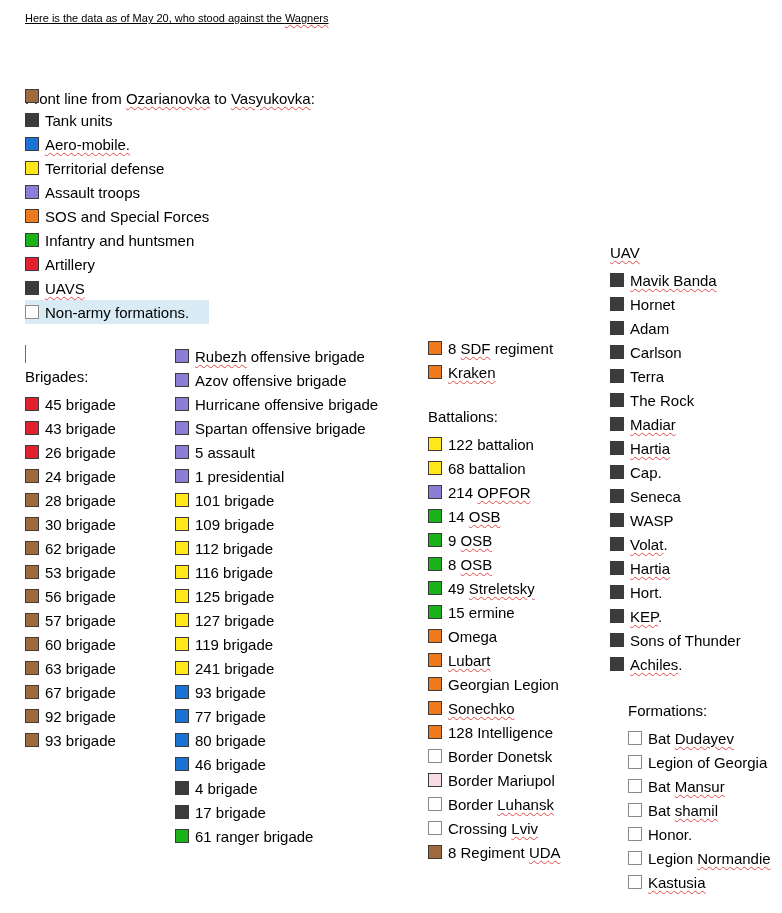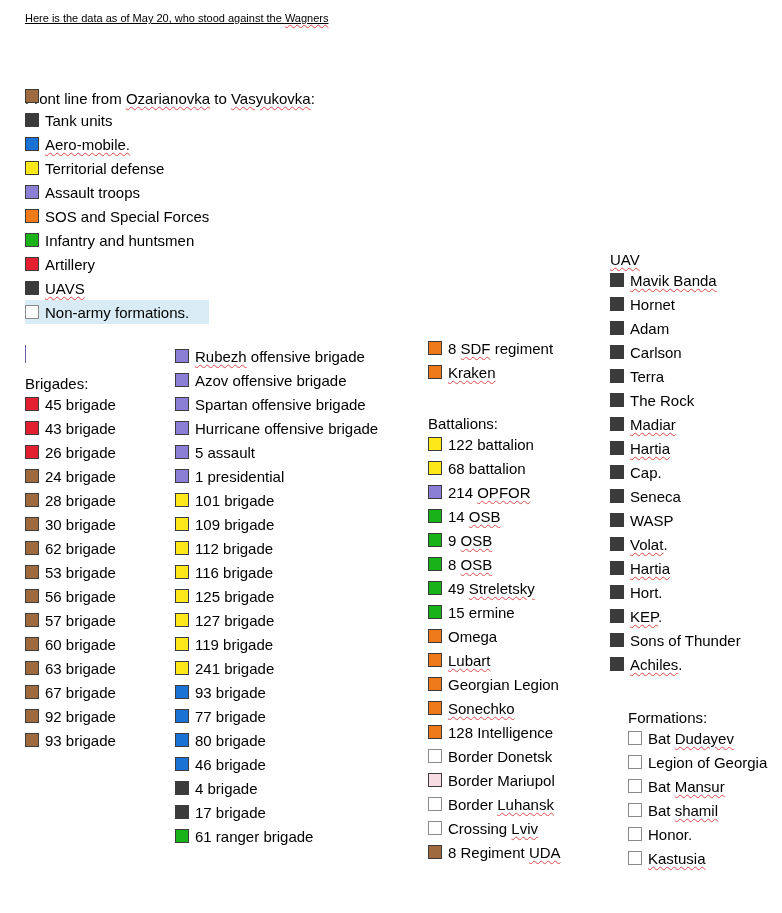--- a/index.html
+++ b/index.html
@@ -66,21 +66,21 @@
   .sw.white { border: 1px solid #8a8a8a; }
   .lbl { font-size: 15px; line-height: 1; }
   .highlight { background: #d9ecf5; }
   .col {
     position: absolute;
   }
   .colhead {
     font-size: 15px;
     height: 24px;
     display: flex;
-    align-items: flex-end;
+    align-items: flex-start;
     white-space: nowrap;
   }
   .caret {
     position: absolute;
     left: 25px;
     top: 345px;
     width: 1px;
     height: 18px;
     background: #6b5ea8;
   }
@@ -214,25 +214,25 @@
         <div class="row">
           <span class="sw" style="background: rgb(138, 127, 212);"></span>
           <span class="lbl"><span class="spell">Rubezh</span> offensive brigade</span>
         </div>
         <div class="row">
           <span class="sw" style="background: rgb(138, 127, 212);"></span>
           <span class="lbl">Azov offensive brigade</span>
         </div>
         <div class="row">
           <span class="sw" style="background: rgb(138, 127, 212);"></span>
+          <span class="lbl">Hurricane offensive brigade</span>
+        </div>
+        <div class="row">
+          <span class="sw" style="background: rgb(138, 127, 212);"></span>
           <span class="lbl">Spartan offensive brigade</span>
-        </div>
-        <div class="row">
-          <span class="sw" style="background: rgb(138, 127, 212);"></span>
-          <span class="lbl">Hurricane offensive brigade</span>
         </div>
         <div class="row">
           <span class="sw" style="background: rgb(138, 127, 212);"></span>
           <span class="lbl">5 assault</span>
         </div>
         <div class="row">
           <span class="sw" style="background: rgb(138, 127, 212);"></span>
           <span class="lbl">1 presidential</span>
         </div>
         <div class="row">
@@ -481,18 +481,22 @@
         <div class="row">
           <span class="sw white" style="background: rgb(255, 255, 255);"></span>
           <span class="lbl">Bat <span class="spell">shamil</span></span>
         </div>
         <div class="row">
           <span class="sw white" style="background: rgb(255, 255, 255);"></span>
           <span class="lbl">Honor.</span>
         </div>
         <div class="row">
           <span class="sw white" style="background: rgb(255, 255, 255);"></span>
+          <span class="lbl">Legion <span class="spell">Normandie</span></span>
+        </div>
+        <div class="row">
+          <span class="sw white" style="background: rgb(255, 255, 255);"></span>
           <span class="lbl"><span class="spell">Kastusia</span></span>
         </div>
       </div>
   </div>
 
 </div>
 
 </body></html>

